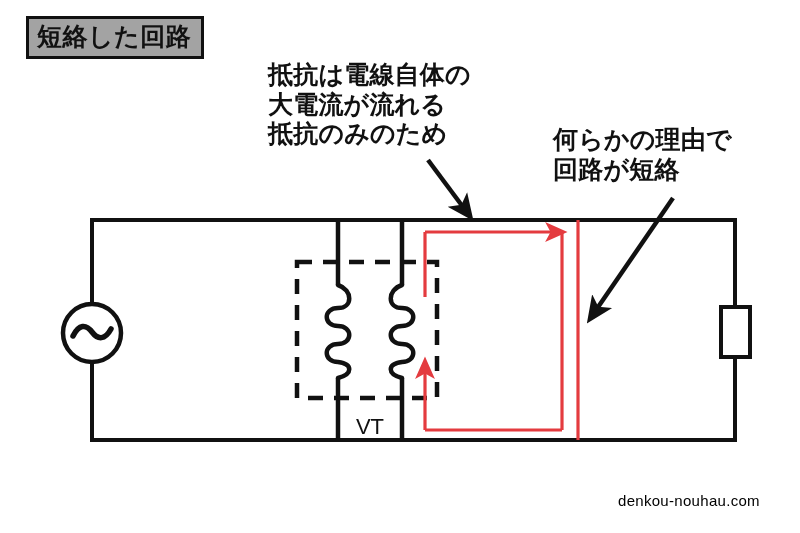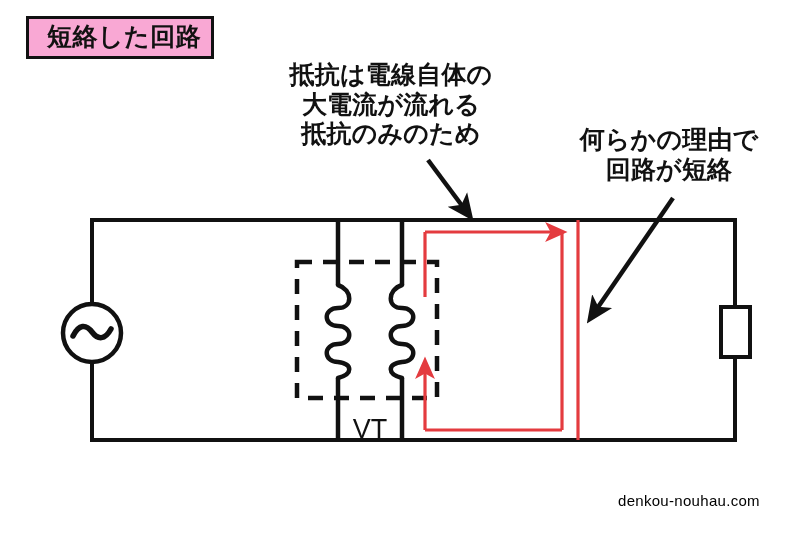--- a/index.html
+++ b/index.html
@@ -22,34 +22,33 @@
     left: 0;
     top: 0;
     width: 800px;
     height: 533px;
   }
   .title-box {
     position: absolute;
     left: 26px;
     top: 16px;
     border: 3px solid #111111;
-    padding: 3px 10px 5px 18px;
-    background: #f9a8d4;
+    padding: 3px 10px 5px 8px;
+    background: #a3a3a3;
     font-size: 25px;
     font-weight: bold;
     letter-spacing: 0.5px;
     color: #111111;
     line-height: 1.15;
     white-space: nowrap;
   }
   .anno {
     position: absolute;
     font-weight: bold;
     color: #111111;
-    text-align: center;
     line-height: 1.18;
     white-space: nowrap;
     font-size: 25px;
     letter-spacing: 0.2px;
   }
   #anno-left {
     left: 268px;
     top: 60px;
     width: 246px;
   }
@@ -63,21 +62,21 @@
     position: absolute;
     color: #111111;
     text-align: center;
     line-height: 1.1;
     white-space: nowrap;
   }
   #vt-label {
     left: 310px;
     top: 415px;
     width: 120px;
-    font-size: 27px;
+    font-size: 22px;
   }
   #vt-sub-label {
     left: 300px;
     top: 442px;
     width: 140px;
     font-size: 25px;
   }
   #watermark {
     position: absolute;
     left: 618px;

